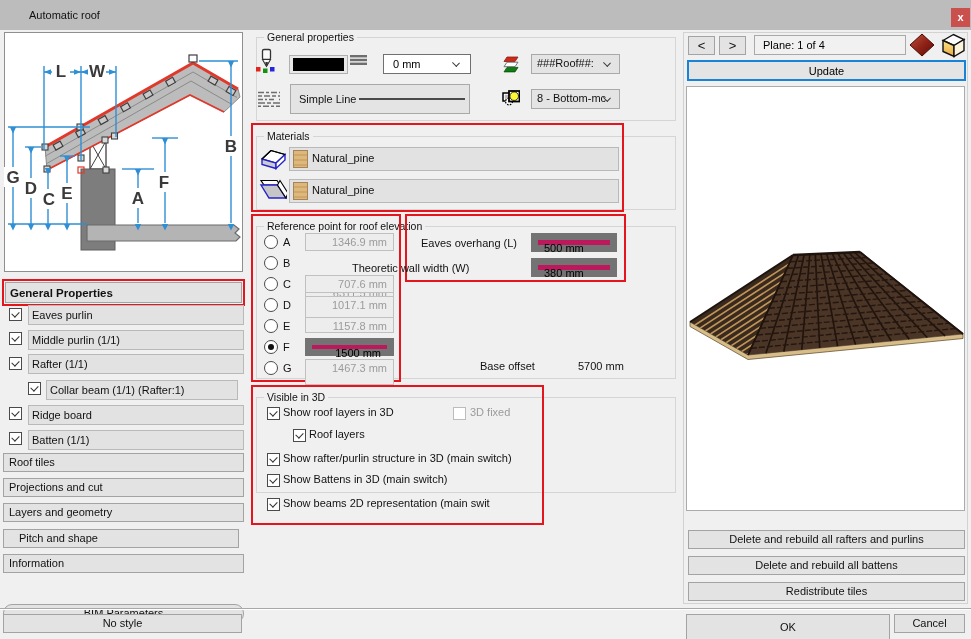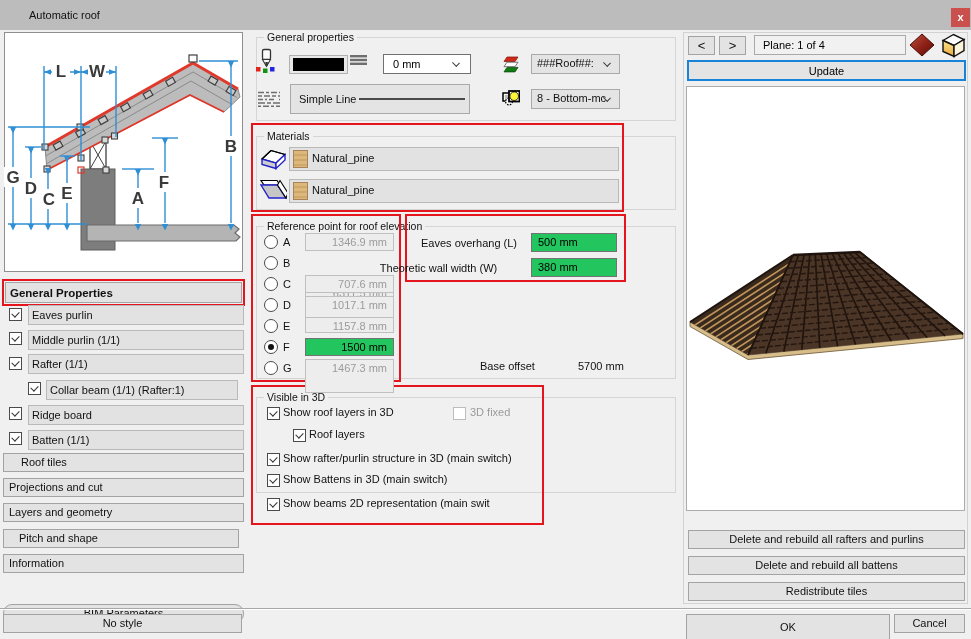--- a/index.html
+++ b/index.html
@@ -13,21 +13,21 @@
   .bar{background:#e2e2e2;border:1px solid #b9b9b9;font-size:11px;color:#111;box-sizing:border-box;}
   .cb{width:13px;height:13px;background:#fff;border:1px solid #4a4a4a;box-sizing:border-box;}
   .cb .t{position:absolute;left:2px;top:2px;width:6px;height:4px;border-left:1.6px solid #333;border-bottom:1.6px solid #333;transform:rotate(-47deg);}
   .cb.dis{border-color:#bcbcbc;}
   .rad{width:14px;height:14px;background:#fff;border:1.4px solid #4a4a4a;border-radius:50%;box-sizing:border-box;}
   .rad .d{position:absolute;left:3px;top:3px;width:6px;height:6px;background:#111;border-radius:50%;}
   .fs{border:1px solid #d5d5d5;box-sizing:border-box;}
   .fs .lbl{position:absolute;left:7px;top:-7px;background:#f0f0f0;padding:0 3px;font-size:10.5px;color:#111;white-space:nowrap;}
   .red{border:2px solid #e5151e;box-sizing:border-box;}
   .fielddis{background:#ededed;border:1px solid #c0c0c0;font-size:11px;color:#9b9b9b;text-align:right;box-sizing:border-box;}
-  .fieldact{background:#22c55e;border:1px solid #737373;font-size:11px;color:#000;box-sizing:border-box;}
+  .fieldact{background:#be185d;border:7px solid #737373;font-size:11px;color:#000;box-sizing:border-box;}
   .txt{font-size:11px;color:#111;white-space:nowrap;}
   .combo{background:#e4e4e4;border:1px solid #a9a9a9;font-size:11px;color:#111;box-sizing:border-box;}
   .chev{position:absolute;width:8px;height:8px;}
   .chev:before{content:"";position:absolute;left:0;top:0;width:5px;height:5px;border-right:1.2px solid #3a3a3a;border-bottom:1.2px solid #3a3a3a;transform:rotate(45deg) scale(1,.85);}
 </style>
 </head>
 <body>
 <div class="abs" id="titlebar"></div>
 <div class="abs" id="titletxt">Automatic roof</div>
 <div class="abs" id="closebtn">x</div>
@@ -140,21 +140,21 @@
 <div class="abs bar" style="left:46px;top:380px;width:192px;height:20px;padding-left:3px;line-height:19px;">Collar beam (1/1) (Rafter:1)</div>
 <div class="abs cb" style="left:9px;top:407px;">
     <span class="t"></span>
   </div>
 <div class="abs bar" style="left:28px;top:405px;width:216px;height:20px;padding-left:3px;line-height:19px;">Ridge board</div>
 <div class="abs cb" style="left:9px;top:432px;">
     <span class="t"></span>
   </div>
 <div class="abs bar" style="left:28px;top:430px;width:216px;height:20px;padding-left:3px;line-height:19px;">Batten (1/1)</div>
 
-<div class="abs btn" style="left:3px;top:453px;width:241px;height:19px;padding:2px 0 0 17px;">Roof tiles</div>
+<div class="abs btn" style="left:3px;top:453px;width:241px;height:19px;padding:2px 0 0 5px;">Roof tiles</div>
 <div class="abs btn" style="left:3px;top:478px;width:241px;height:19px;padding:2px 0 0 5px;">Projections and cut</div>
 <div class="abs btn" style="left:3px;top:503px;width:241px;height:19px;padding:2px 0 0 5px;">Layers and geometry</div>
 <div class="abs btn" style="left:3px;top:529px;width:236px;height:19px;padding:2px 0 0 15px;">Pitch and shape</div>
 <div class="abs btn" style="left:3px;top:554px;width:241px;height:19px;padding:2px 0 0 5px;">Information</div>
 <div class="abs btn c" style="left:3px;top:604px;width:241px;height:19px;padding-top:2px;border-radius:9px;">BIM Parameters</div>
 
 <div class="abs" style="left:0;top:608px;width:971px;height:1px;background:#a8a8a8;"></div>
 <div class="abs" style="left:0;top:609px;width:971px;height:1px;background:#fff;"></div>
 <div class="abs btn c" style="left:3px;top:614px;width:239px;height:19px;padding-top:2px;">No style</div>
 <div class="abs btn c" style="left:686px;top:614px;width:204px;height:36px;padding-top:6px;">OK</div>
@@ -255,25 +255,25 @@
 <div class="abs rad" style="left:264px;top:319px;"></div>
 <div class="abs txt" style="left:283px;top:320px;">E</div>
 <div class="abs fielddis" style="left:305px;top:317px;width:89px;height:16px;padding:2px 6px 0 0;">1157.8 mm</div>
 <div class="abs rad" style="left:264px;top:340px;">
     <span class="d"></span>
   </div>
 <div class="abs txt" style="left:283px;top:341px;">F</div>
 <div class="abs fieldact" style="left:305px;top:338px;width:89px;height:18px;padding:2px 6px 0 0;text-align:right;">1500 mm</div>
 <div class="abs rad" style="left:264px;top:361px;"></div>
 <div class="abs txt" style="left:283px;top:362px;">G</div>
-<div class="abs fielddis" style="left:305px;top:359px;width:89px;height:34px;padding:2px 6px 0 0;">1467.3 mm</div>
+<div class="abs fielddis" style="left:305px;top:359px;width:89px;height:26px;padding:2px 6px 0 0;">1467.3 mm</div>
 
 <div class="abs txt" style="left:413px;top:237px;width:112px;text-align:center;">Eaves overhang (L)</div>
 <div class="abs fieldact" style="left:531px;top:233px;width:86px;height:19px;padding:2px 0 0 6px;">500 mm</div>
-<div class="abs txt" style="left:352px;top:262px;width:173px;text-align:center;">Theoretic wall width (W)</div>
+<div class="abs txt" style="left:352px;top:262px;width:173px;text-align:left;">Theoretic wall width (W)</div>
 <div class="abs fieldact" style="left:531px;top:258px;width:86px;height:19px;padding:2px 0 0 6px;">380 mm</div>
 
 <div class="abs txt" style="left:480px;top:360px;">Base offset</div>
 <div class="abs txt" style="left:578px;top:360px;">5700 mm</div>
 
 <div class="abs cb" style="left:267px;top:407px;">
     <span class="t"></span>
   </div>
 <div class="abs txt" style="left:283px;top:406px;">Show roof layers in 3D</div>
 <div class="abs cb dis" style="left:453px;top:407px;"></div>

